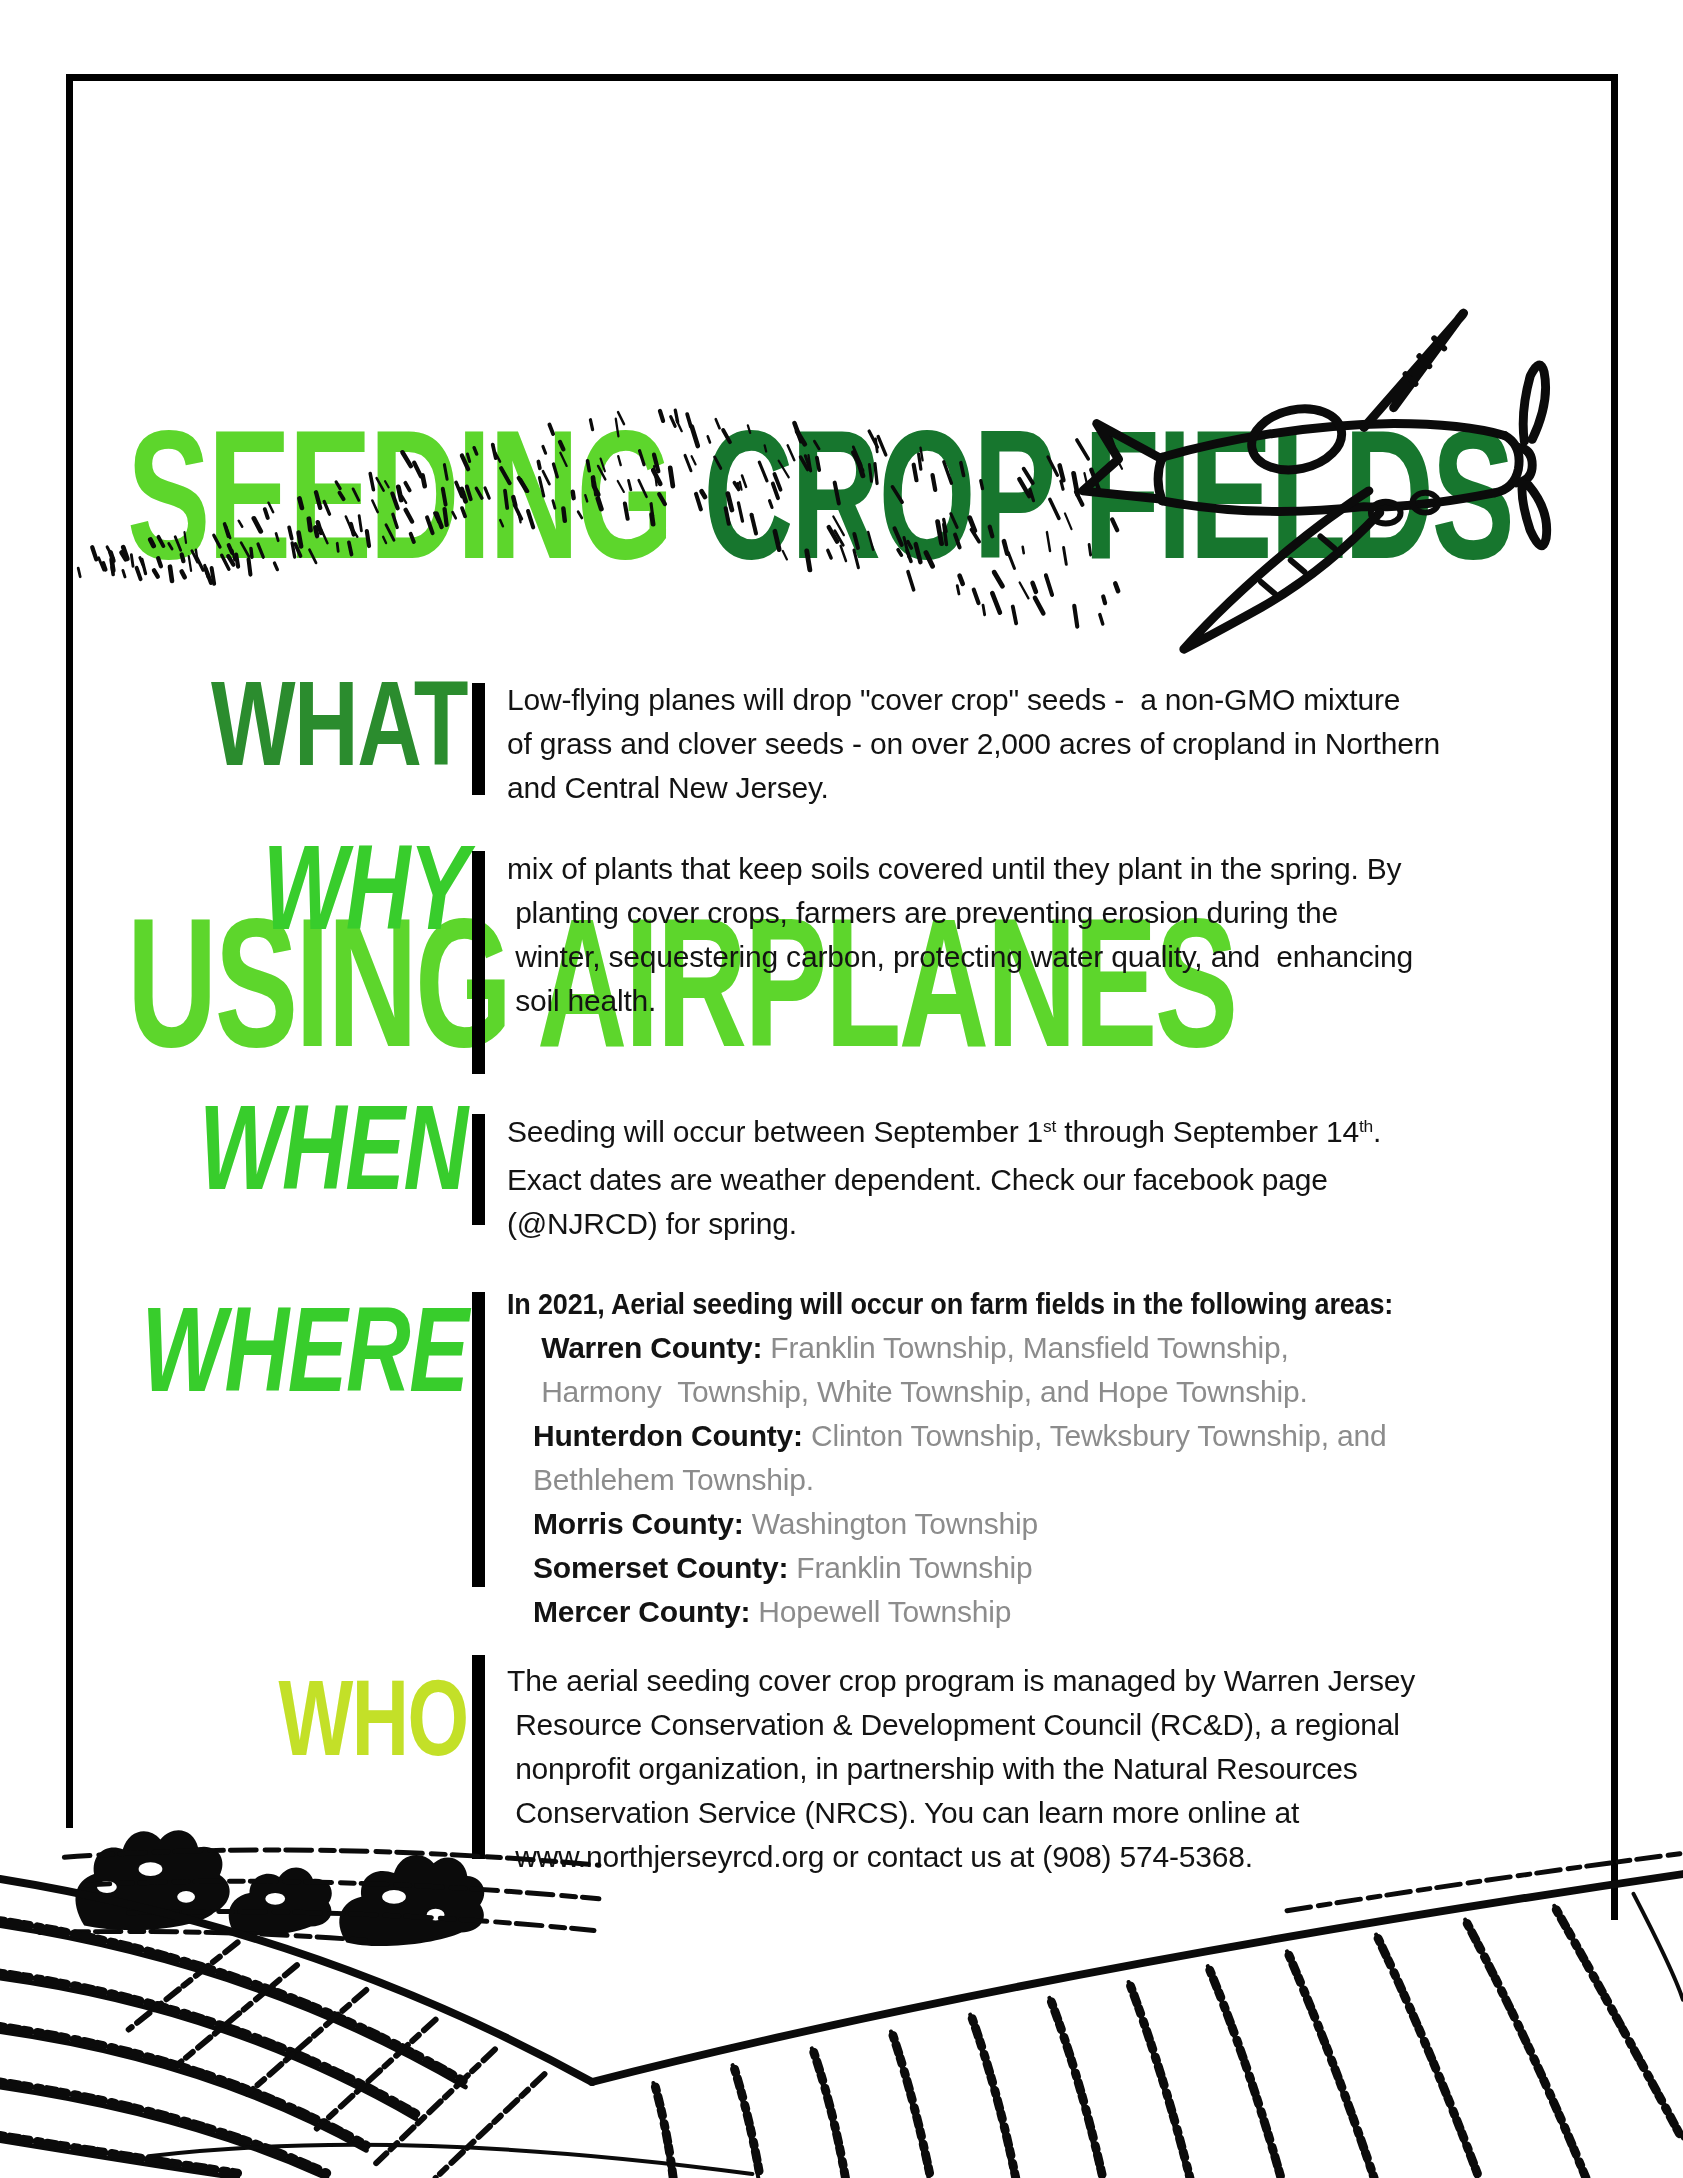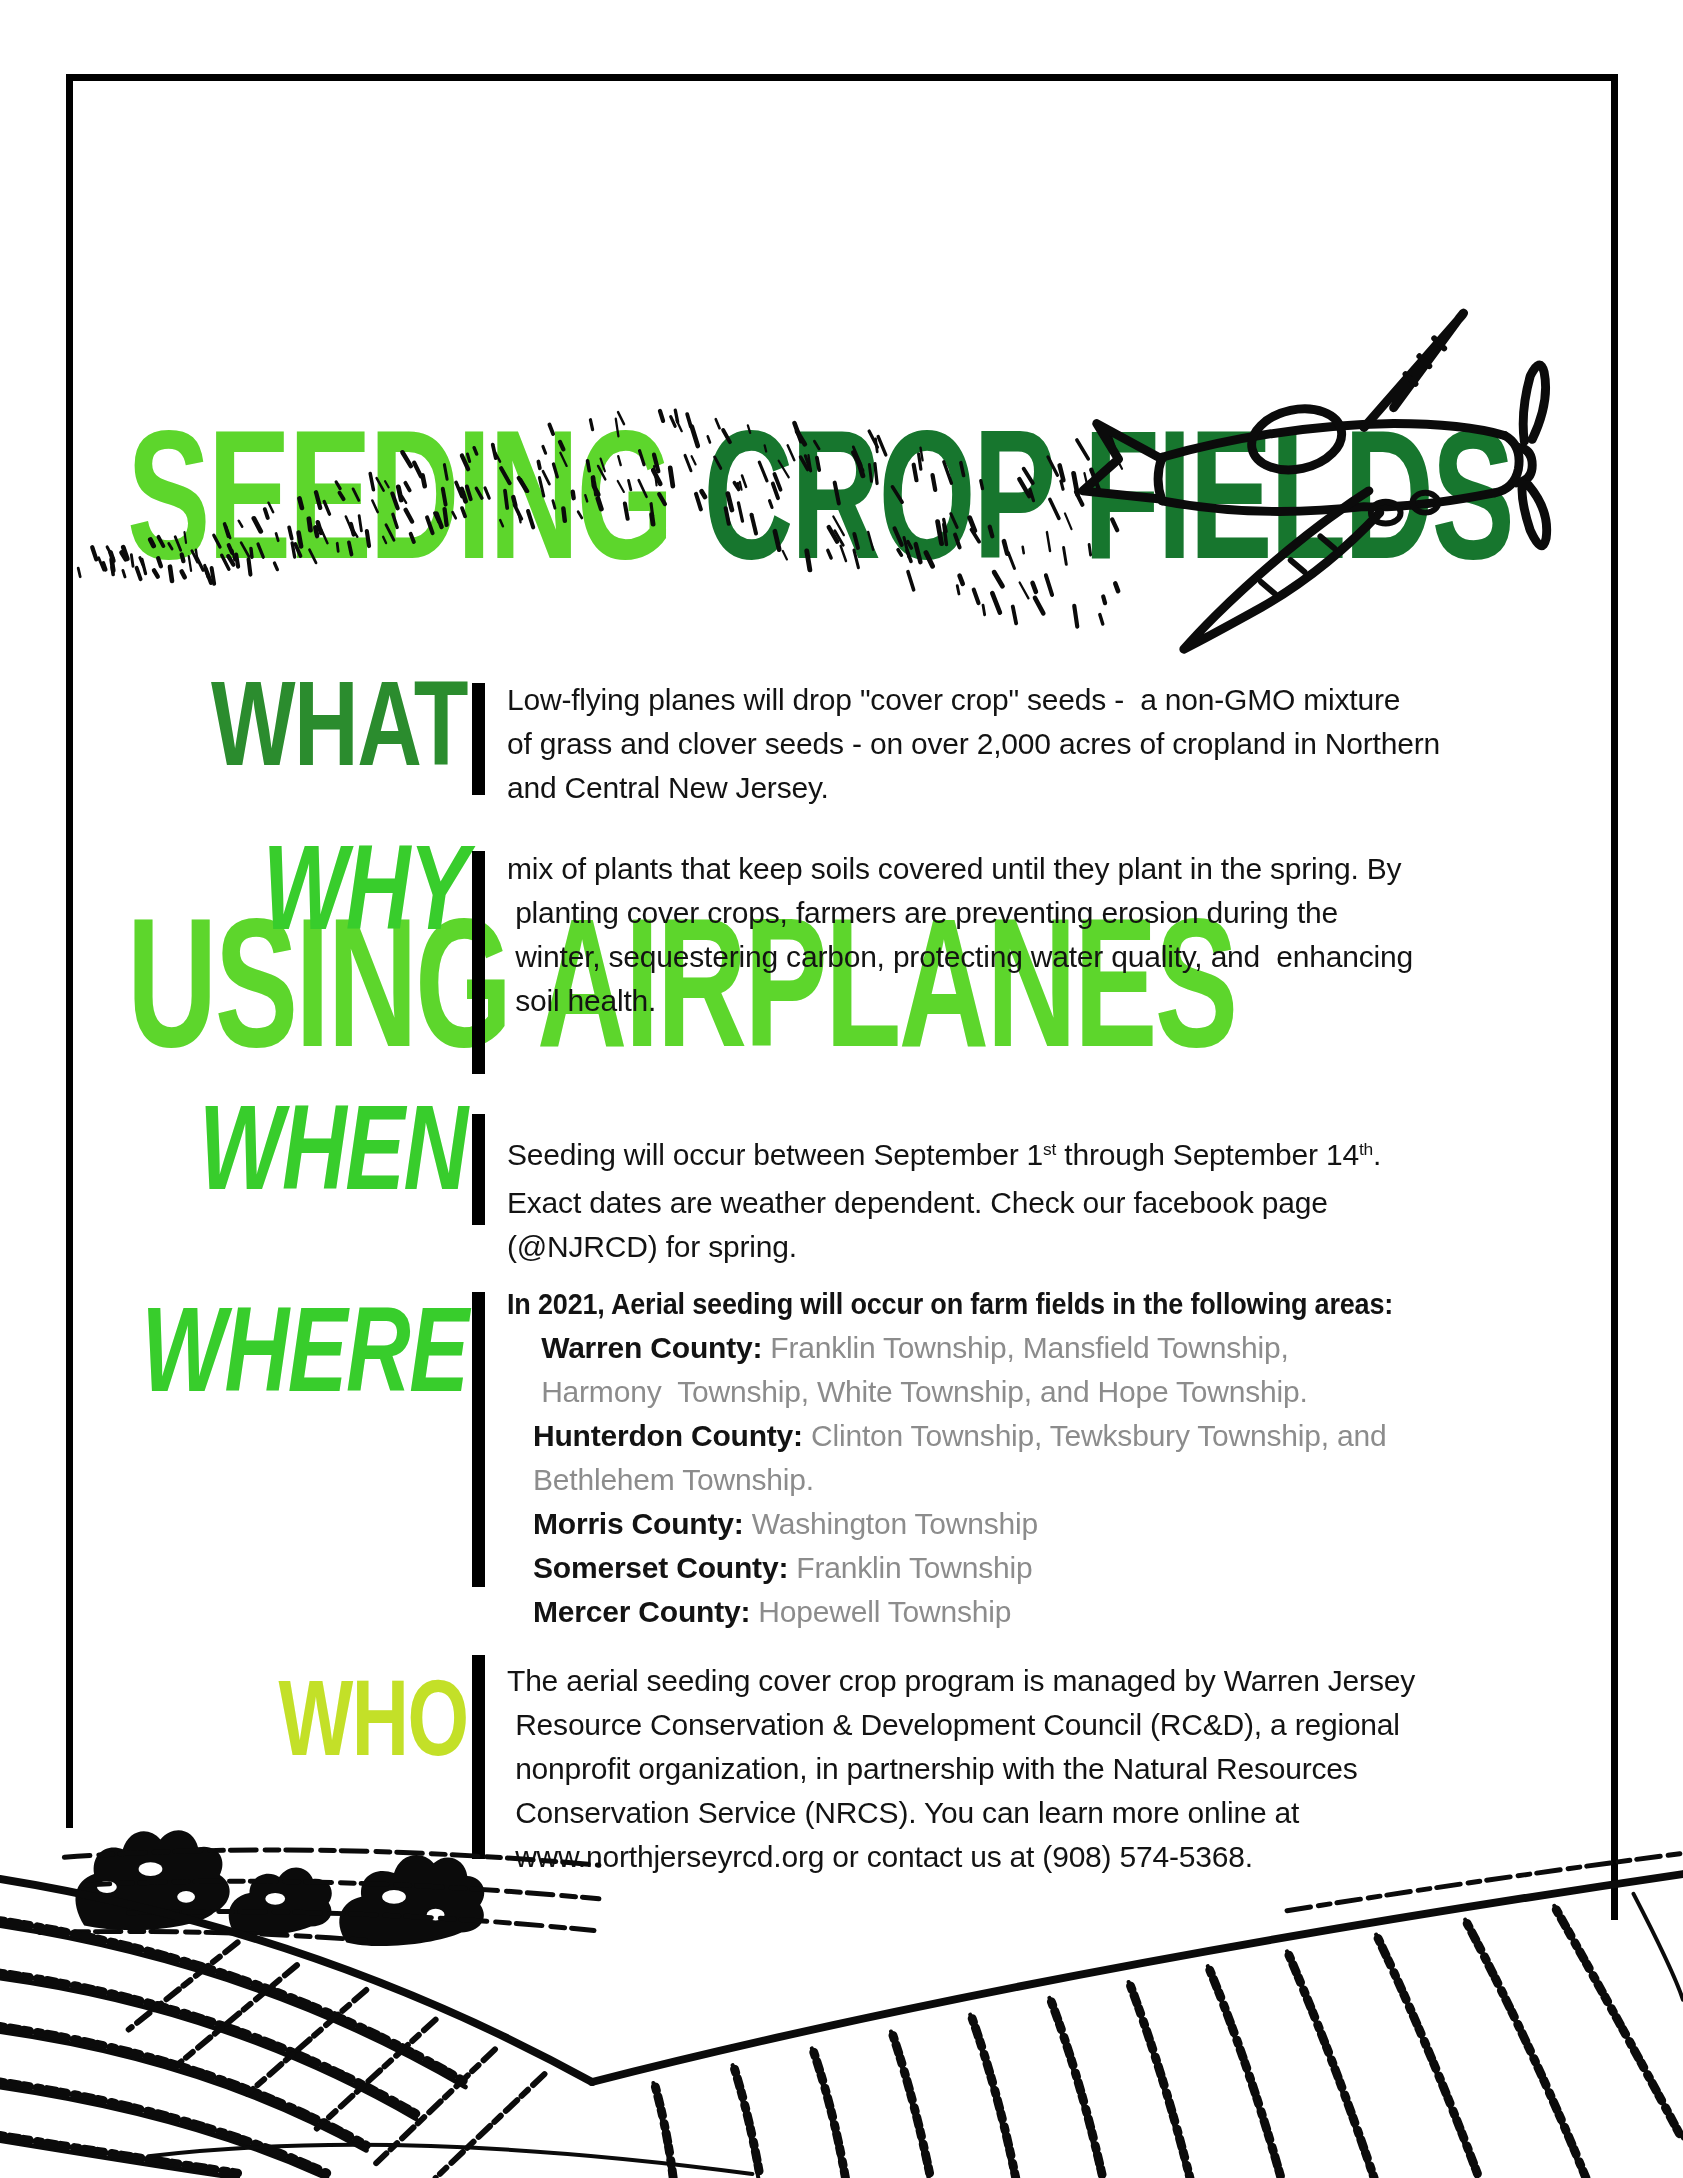--- a/index.html
+++ b/index.html
@@ -380,21 +380,21 @@
       <div class="line"> planting cover crops, farmers are preventing erosion during the</div>
       <div class="line"> winter, sequestering carbon, protecting water quality, and  enhancing</div>
       <div class="line"> soil health.</div>
     </div>
   </section>
 
   
   <section>
     <div class="hd hd-lime" style="top:1087px"><span>WHEN</span></div>
     <div class="bar" style="top:1114px;height:111px"></div>
-    <div class="bd" style="top:1133px">
+    <div class="bd" style="top:1110px">
       <div class="line"><span>Seeding will occur between September 1</span><sup>st</sup><span> through September 14</span><sup>th</sup><span>.</span></div>
       <div class="line">Exact dates are weather dependent. Check our facebook page</div>
       <div class="line">(@NJRCD) for spring.</div>
     </div>
   </section>
 
   
   <section>
     <div class="hd hd-lime" style="top:1289px"><span>WHERE</span></div>
     <div class="bar" style="top:1292px;height:295px"></div>

